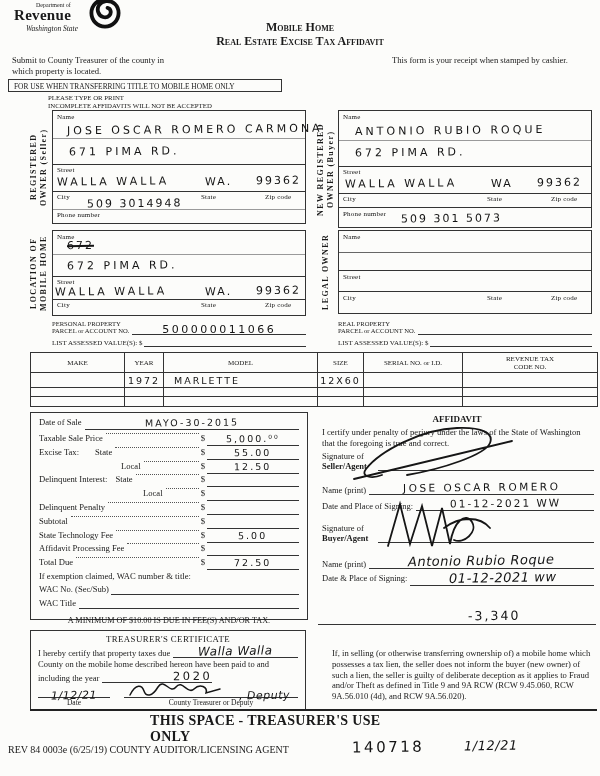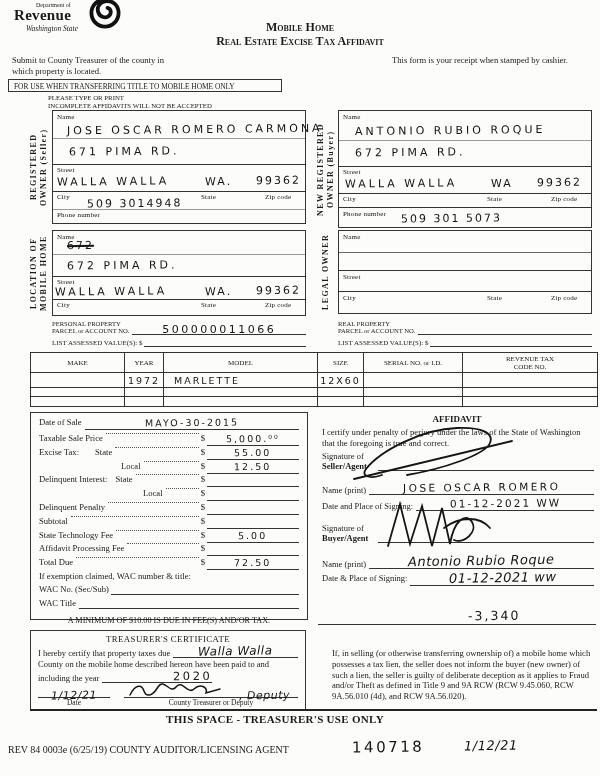--- a/index.html
+++ b/index.html
@@ -406,19 +406,19 @@
             <path d="M2 14 C8 2 14 4 16 10 S24 16 30 6 S42 14 48 6 S60 14 66 8 C72 2 80 6 78 12 L92 8" fill="none" stroke="#161616" stroke-width="1.5" stroke-linecap="round"></path>
           </svg>
           <span class="hwc" style="font-size:11px;display:inline-block">, Deputy</span>
         </div>
         <div style="font-size:7.5px">County Treasurer or Deputy</div>
       </div>
     </div>
   </div>
 
   <div class="rule" style="left:30px;top:709px;width:567px;height:2.4px"></div>
-  <div class="abs bold" style="left:150px;top:713px;width:250px;text-align:center;font-size:11px;letter-spacing:.3px">THIS SPACE - TREASURER'S USE ONLY</div>
+  <div class="abs bold" style="left:150px;top:713px;width:250px;font-size:14px;letter-spacing:.3px">THIS SPACE - TREASURER'S USE ONLY</div>
 
   <div class="abs" style="left:8px;top:744px;font-size:10px">REV 84 0003e (6/25/19) COUNTY AUDITOR/LICENSING AGENT</div>
   <span class="hw abs" style="left:352px;top:738px;font-size:15px;letter-spacing:2.5px">140718</span>
   <span class="hwc abs" style="left:464px;top:738px;font-size:13px">1/12/21</span>
 
 </div>
 
 </body></html>

